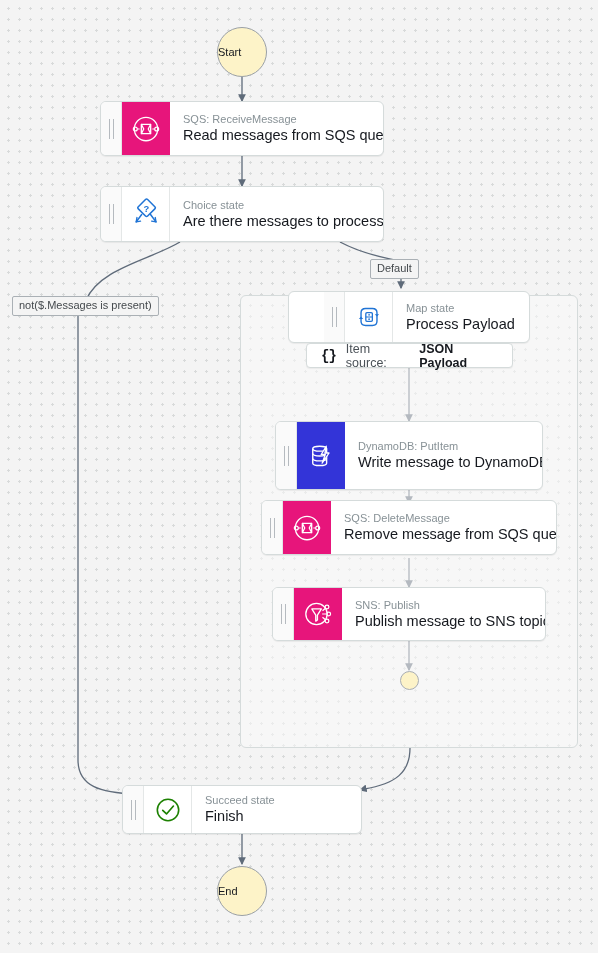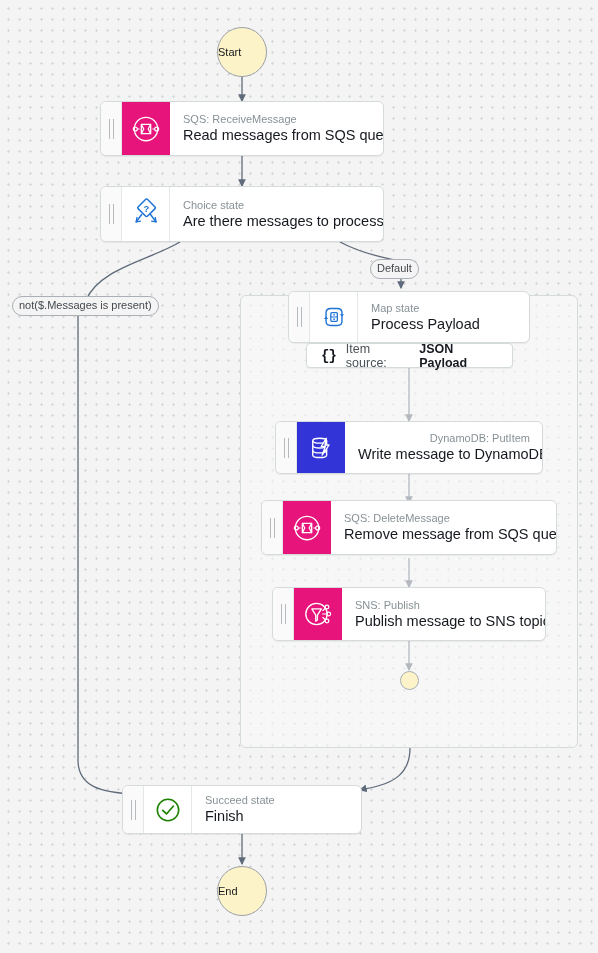--- a/index.html
+++ b/index.html
@@ -138,21 +138,21 @@
     color: #16191f;
     letter-spacing: -1px;
   }
   .itemsource .is-val { font-weight: bold; color: #16191f; }
 
   
   .edge-label {
     position: absolute;
     background: #f4f4f4;
     border: 1px solid #aab0b5;
-    border-radius: 10px;
+    border-radius: 2px;
     font-size: 11px;
     color: #44494d;
     padding: 2px 6px 3px 6px;
     line-height: 13px;
     white-space: nowrap;
     box-sizing: border-box;
   }
 </style>
 </head>
 <body>
@@ -231,21 +231,21 @@
     <div class="labels">
       <div class="sublabel">Choice state</div>
       <div class="title">Are there messages to process?</div>
     </div>
   </div>
 
   <div class="edge-label" style="left:12px; top:296px;">not($.Messages is present)</div>
 
   <div class="edge-label" style="left:370px; top:259px;">Default</div>
 
-  <div class="node" style="left:288px; top:291px; width:242px; height:52px;">
+  <div class="node" style="left:288px; top:291px; width:242px; height:52px;padding-left:35px;">
     <div class="grip">
         <i></i>
         <i></i>
       </div>
     <div class="iconbox plain">
       <svg width="30" height="30" viewBox="0 0 32 32">
         <path d="M7.5 11.5 C7.5 8.6, 9.6 7, 12.4 7 L19.6 7 C22.4 7, 24.5 8.6, 24.5 11.5
                  L24.5 20.5 C24.5 23.4, 22.4 25, 19.6 25 L12.4 25 C9.6 25, 7.5 23.4, 7.5 20.5 Z" fill="none" stroke="#2074d5" stroke-width="1.5" stroke-dasharray="0"></path>
         <rect x="12.6" y="11.4" width="7" height="9.2" rx="1.2" fill="none" stroke="#2074d5" stroke-width="1.4"></rect>
         <path d="M12.6 16 L19.6 16" stroke="#2074d5" stroke-width="1.3"></path>
@@ -260,21 +260,21 @@
       <div class="title">Process Payload</div>
     </div>
   </div>
 
   <div class="itemsource" style="left:306px; top:343px; width:207px; height:25px;">
     <span class="brace">{}</span>
     <span>Item source:</span>
     <span class="is-val">JSON Payload</span>
   </div>
 
-  <div class="node" style="left:275px; top:421px; width:268px; height:53px;text-align:right;">
+  <div class="node" style="left:275px; top:421px; width:268px; height:69px;">
     <div class="grip">
         <i></i>
         <i></i>
       </div>
     <div class="iconbox blue">
       <svg width="30" height="30" viewBox="0 0 32 32">
         <ellipse cx="14.6" cy="8.2" rx="7.4" ry="2.6" fill="none" stroke="#fff" stroke-width="1.5"></ellipse>
         <path d="M7.2 8.2 L7.2 23.6 C7.2 25.1, 10.5 26.2, 14.6 26.2 C18.7 26.2, 22 25.1, 22 23.6 L22 8.2" fill="none" stroke="#fff" stroke-width="1.5"></path>
         <path d="M7.2 13.4 C7.2 14.9, 10.5 16, 14.6 16 C18.7 16, 22 14.9, 22 13.4" fill="none" stroke="#fff" stroke-width="1.4"></path>
         <path d="M7.2 18.6 C7.2 20.1, 10.5 21.2, 14.6 21.2 C18.7 21.2, 22 20.1, 22 18.6" fill="none" stroke="#fff" stroke-width="1.4"></path>

